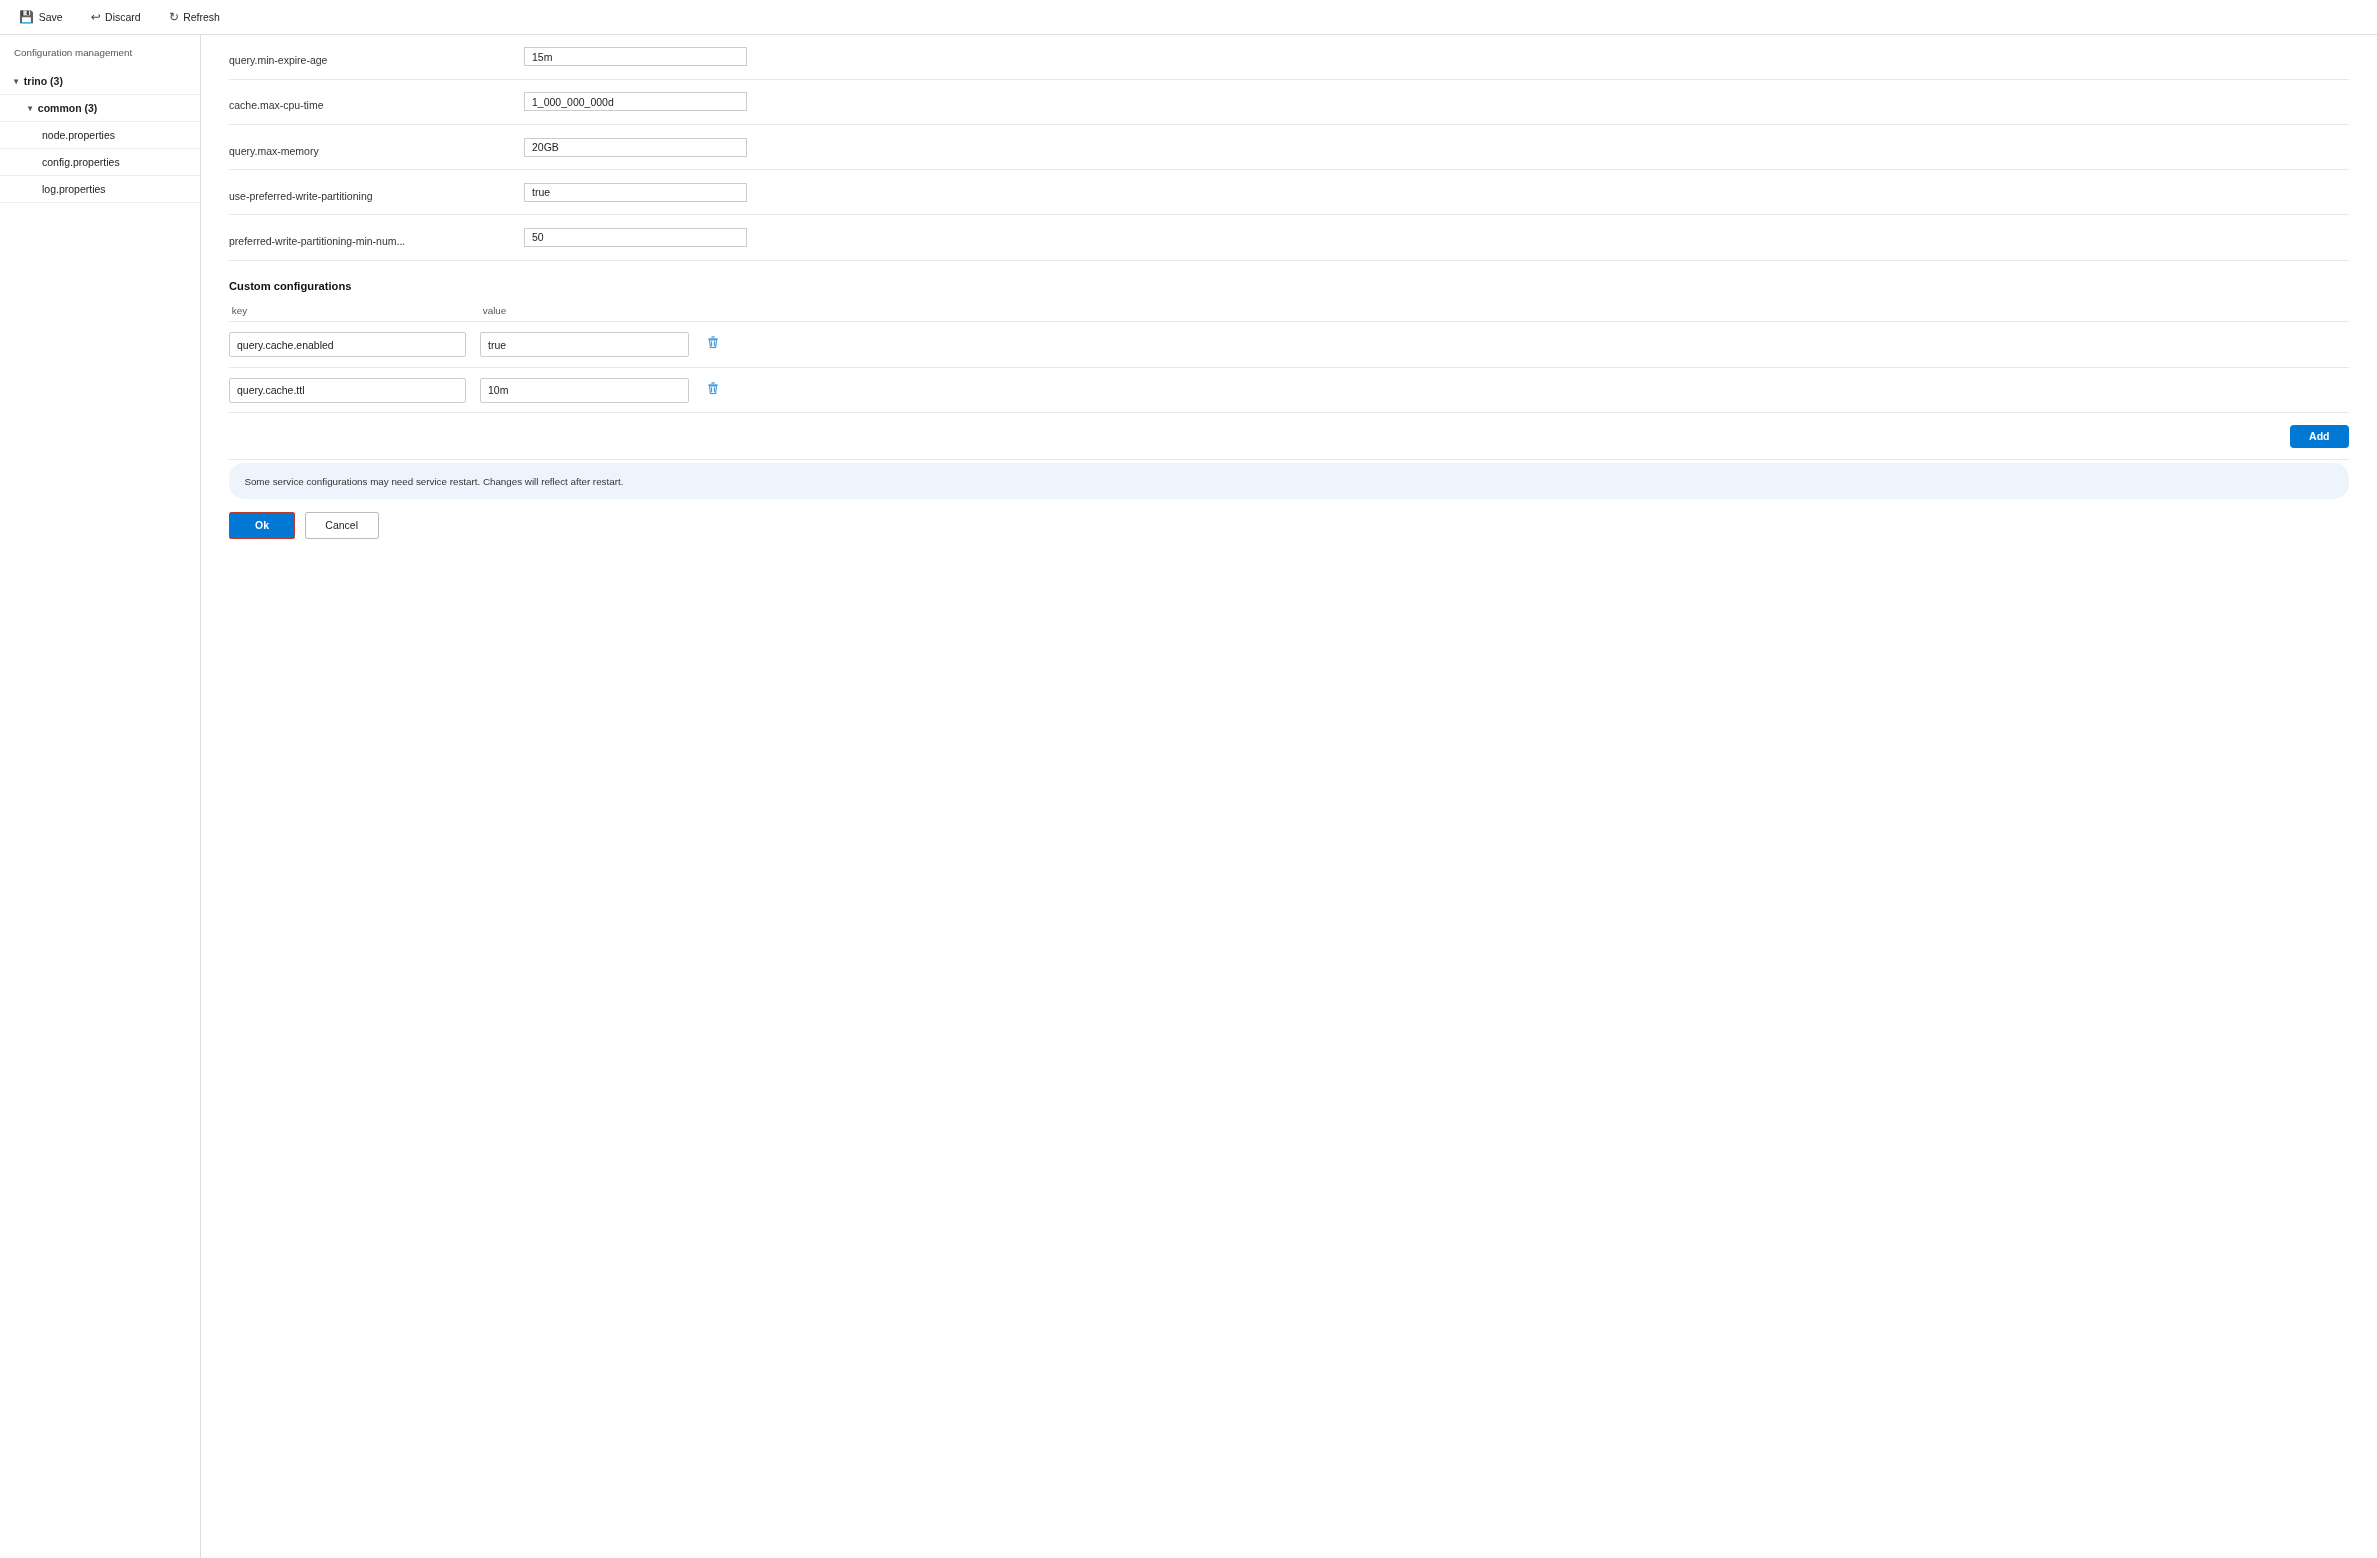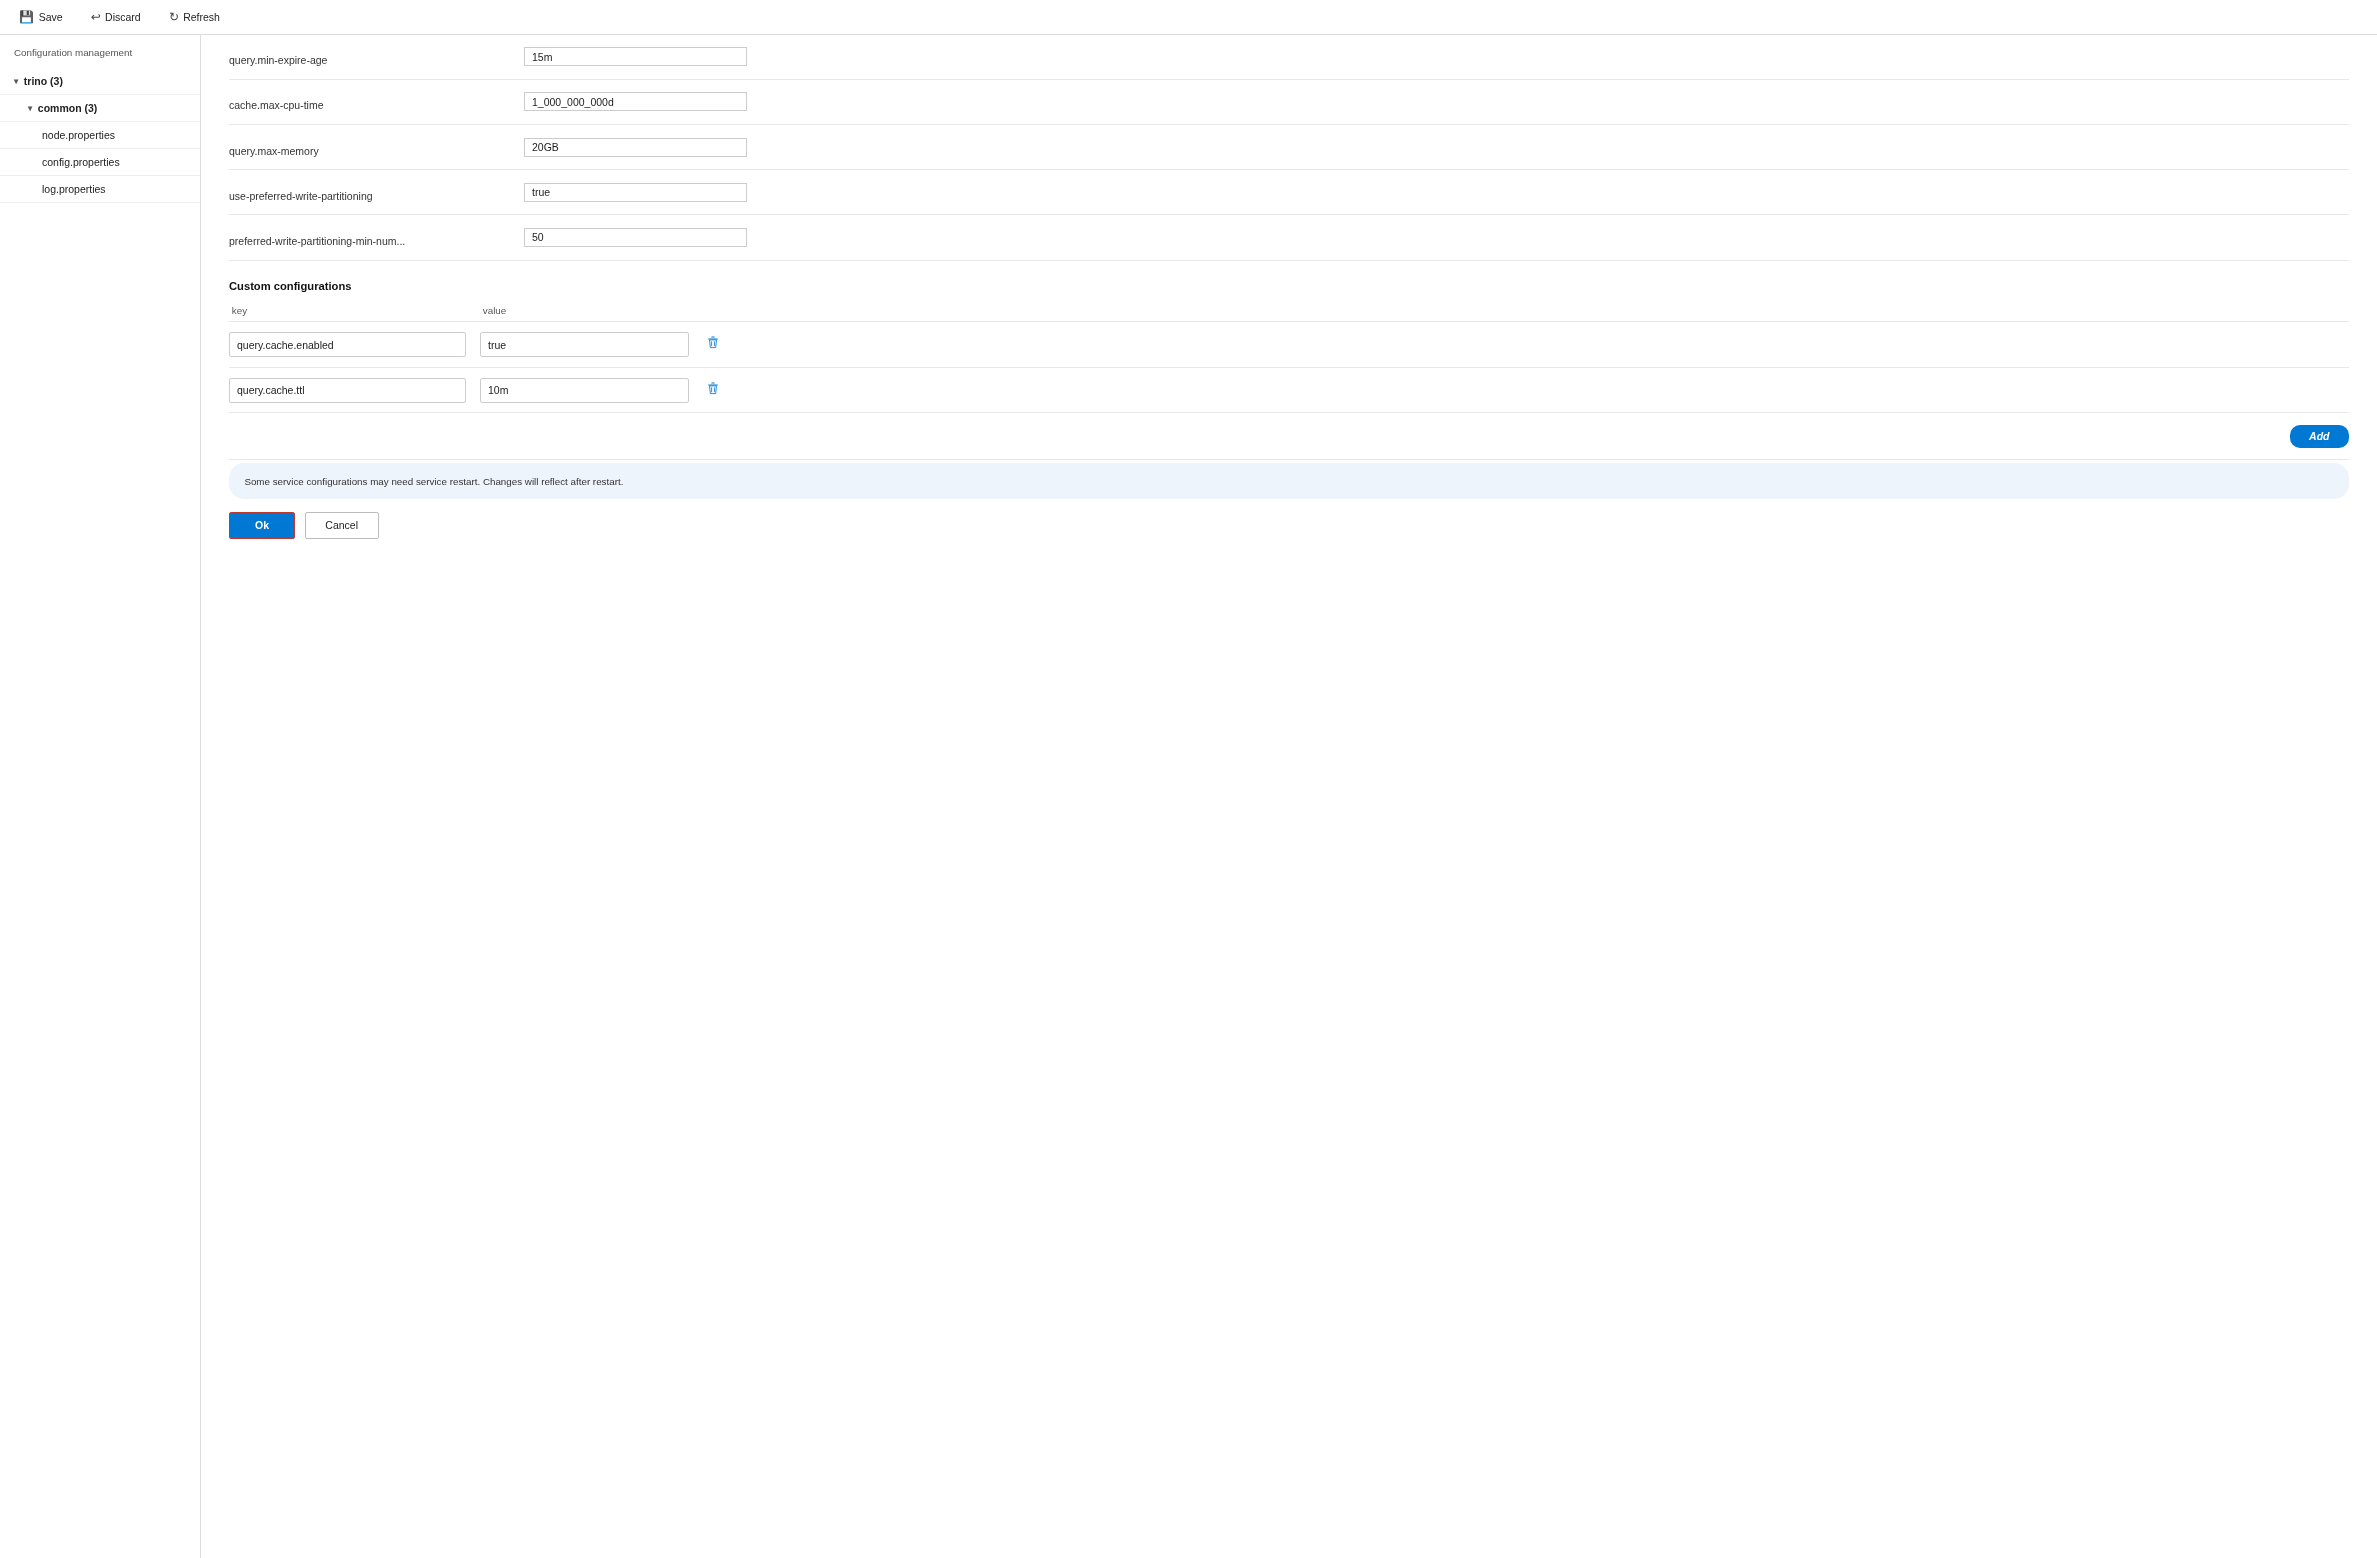--- a/index.html
+++ b/index.html
@@ -163,26 +163,25 @@
     .add-btn-row {
       display: flex;
       justify-content: flex-end;
       padding: 11.2px 0;
       border-bottom: 0.7px solid #e8e8e8;
     }
     .add-btn {
       background: #0078d4;
       color: #fff;
       border: none;
-      border-radius: 10px;
+      border-radius: 4px;
       padding: 5.6px 19.5px;
       font-size: 10.5px;
       cursor: pointer;
       font-weight: 600;
-      font-style: italic;
     }
 
     
     .info-notice {
       background: #eef4fc;
       border: none;
       border-radius: 15px;
       padding: 12.6px 15.4px;
       font-size: 9.8px;
       color: #333;

